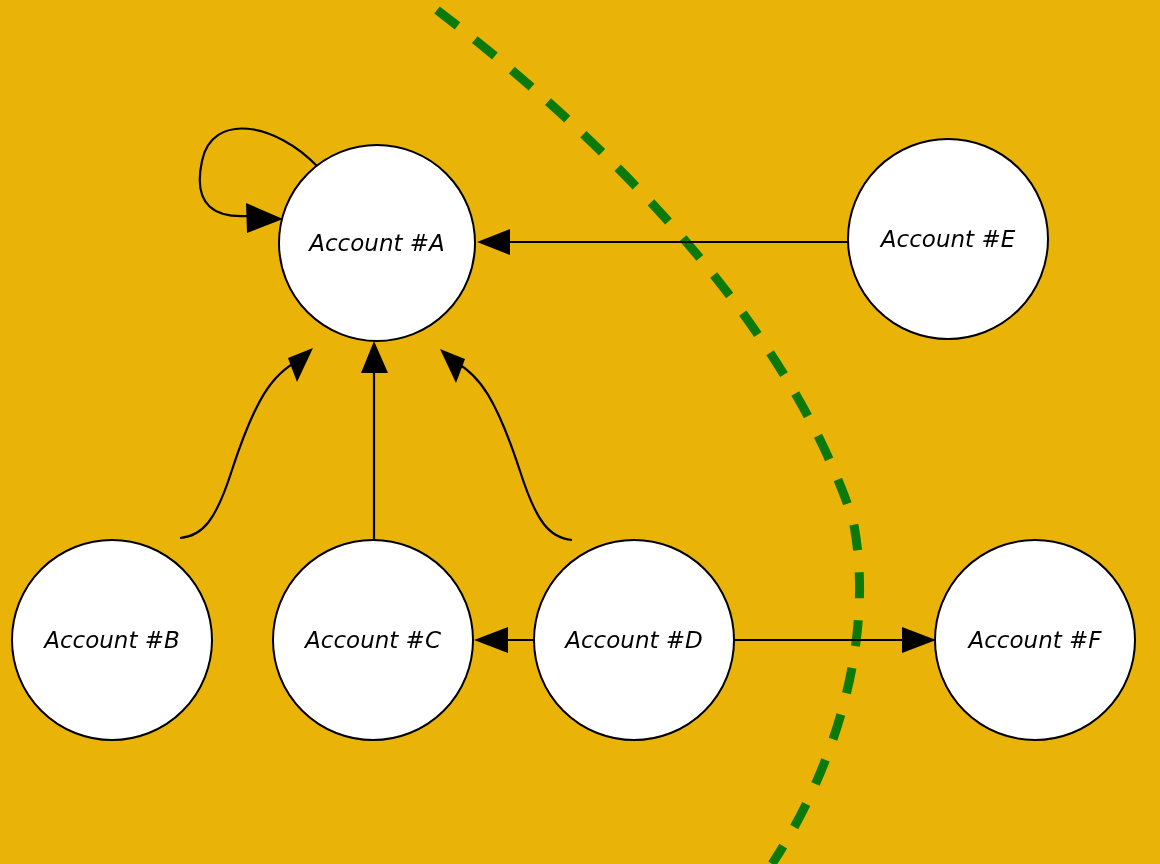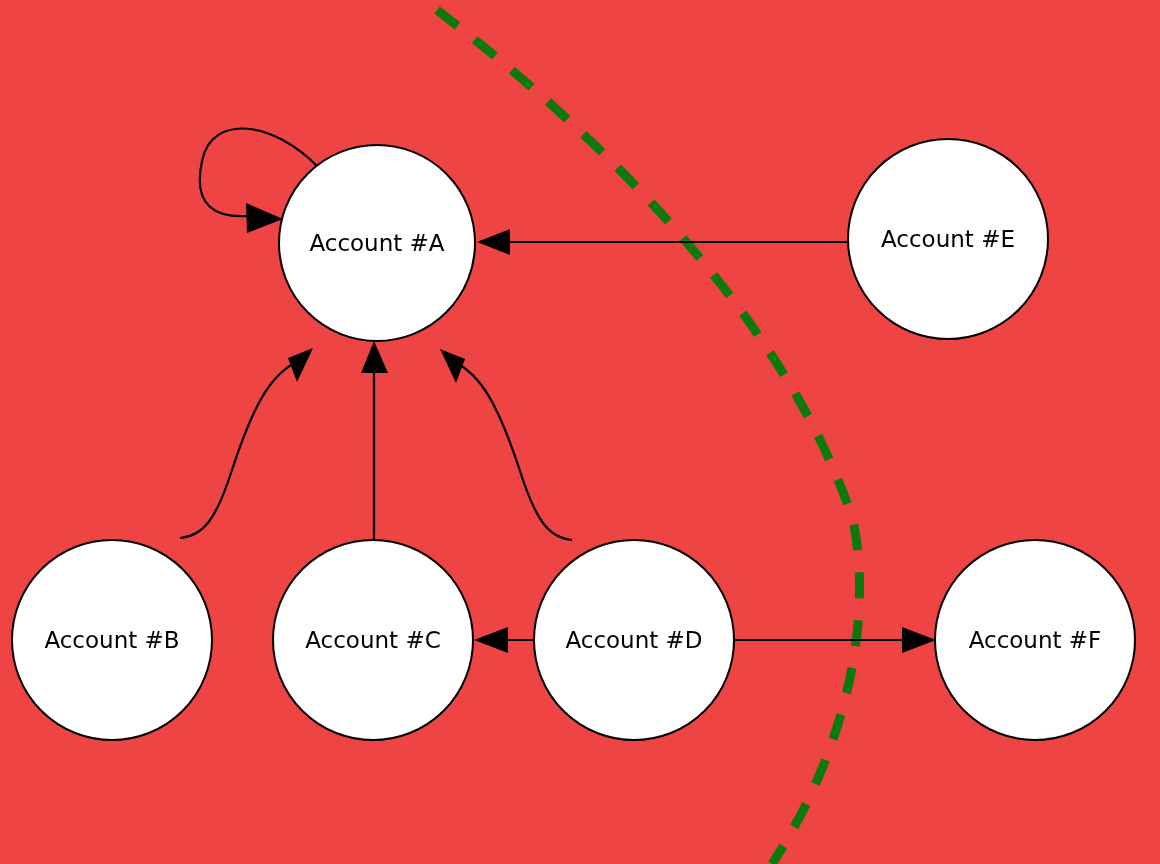--- a/index.html
+++ b/index.html
@@ -7,22 +7,23 @@
     padding: 0;
     background: #ffffff;
   }
   body {
     font-family: "DejaVu Sans", "Liberation Sans", sans-serif;
   }
   #canvas-wrap {
     position: relative;
     width: 1160px;
     height: 864px;
-    background: #ef4444;
+    background: #eab308;
     overflow: hidden;
+    font-style: italic;
   }
   svg#diagram {
     position: absolute;
     top: 0;
     left: 0;
     width: 1160px;
     height: 864px;
     display: block;
   }
   .node-circle {

